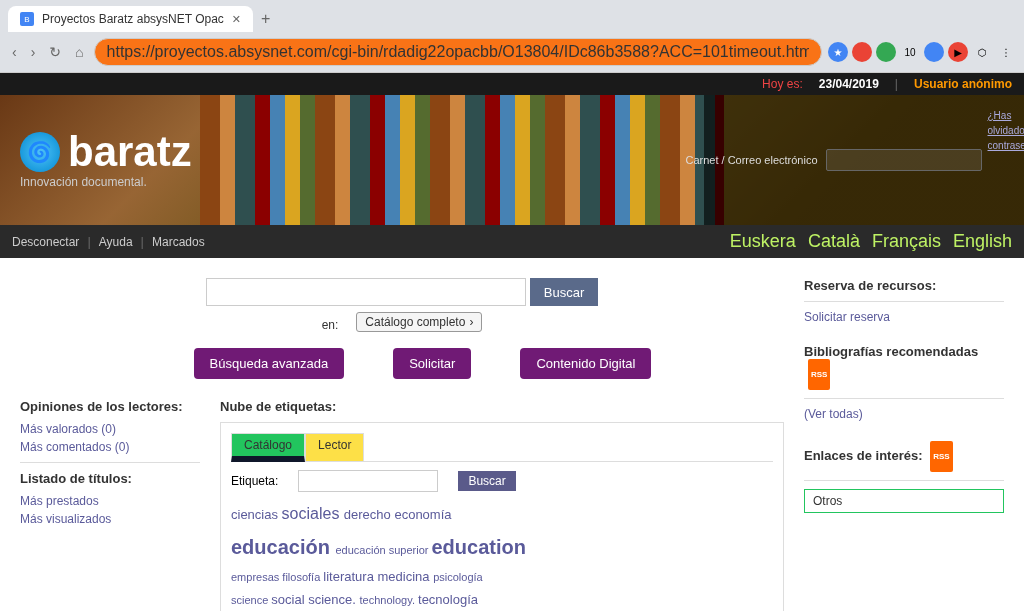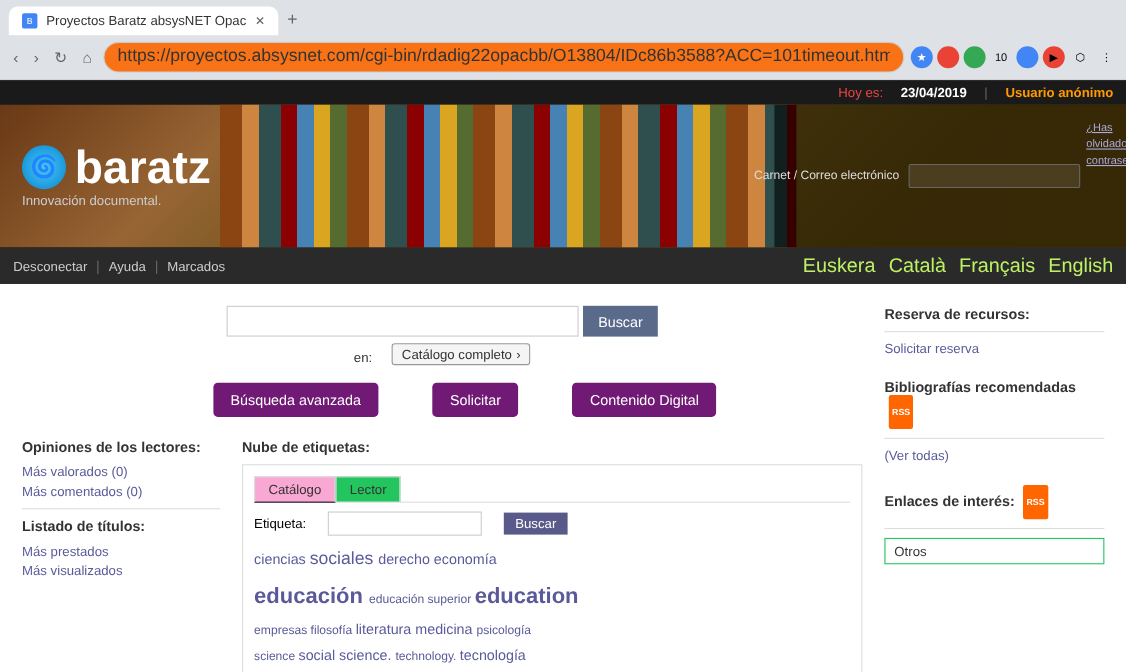--- a/index.html
+++ b/index.html
@@ -73,22 +73,22 @@
     .opinions-section { width: 180px; }
     .tags-section { flex: 1; }
 
     .section-title { font-size: 13px; font-weight: bold; color: #333; margin-bottom: 8px; }
     .section-link { color: #5a5a9a; font-size: 12px; text-decoration: none; cursor: pointer; display: block; margin-bottom: 4px; }
     .section-divider { border: none; border-top: 1px solid #ddd; margin: 8px 0; }
 
     
     .tag-cloud-container { border: 1px solid #ddd; padding: 10px; }
     .tag-tabs { display: flex; border-bottom: 1px solid #ddd; margin-bottom: 8px; }
-    .tag-tab { padding: 4px 12px; font-size: 12px; cursor: pointer; border: 1px solid #ddd; border-bottom: none; background: #22c55e; color: #333; }
-    .tag-tab.active { background: #f9a8d4; border-bottom: 1px solid #0f172a; margin-bottom: -1px; }
+    .tag-tab { padding: 4px 12px; font-size: 12px; cursor: pointer; border: 1px solid #ddd; border-bottom: none; background: #fde047; color: #333; }
+    .tag-tab.active { background: #22c55e; border-bottom: 6px solid #0f172a; margin-bottom: -1px; }
     .tag-search-row { display: flex; align-items: center; gap: 20px; margin-bottom: 8px; font-size: 12px; }
     .tag-input { border: 1px solid #ccc; height: 22px; padding: 0 6px; font-size: 12px; width: 140px; }
     .tag-search-btn { background: #5a5a8a; color: #fff; border: none; padding: 3px 10px; font-size: 12px; cursor: pointer; }
     .tag-cloud { line-height: 1.8; }
     .tag-word { color: #5a5a9a; text-decoration: none; cursor: pointer; }
     .tag-word.size-lg { font-size: 20px; font-weight: bold; }
     .tag-word.size-md { font-size: 16px; }
     .tag-word.size-sm { font-size: 13px; }
     .tag-word.size-xs { font-size: 11px; }
 

